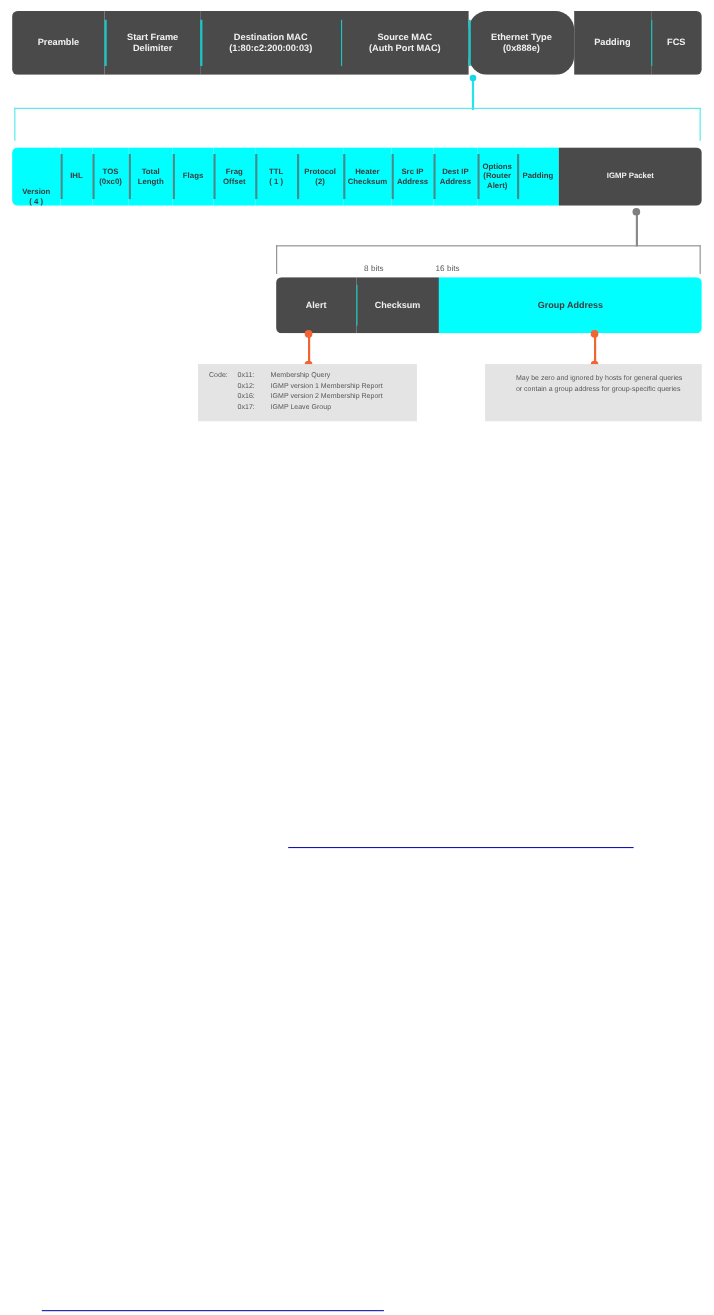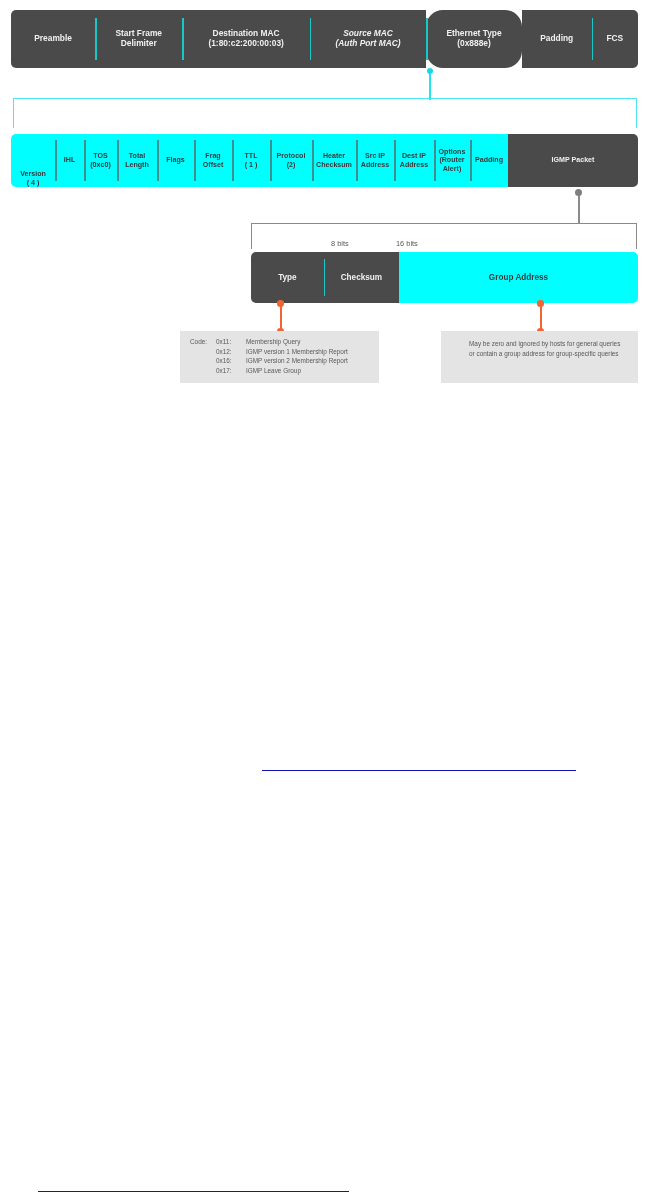--- a/index.html
+++ b/index.html
@@ -91,21 +91,21 @@
   <div class="row" id="ethernet-frame">
       <div class="cell dark sep-dark" style="flex: 58 0 0px;">
         <span class="lbl">Preamble</span>
       </div>
       <div class="cell dark sep-dark" style="flex: 60 0 0px;">
         <span class="lbl">Start Frame<br>Delimiter</span>
       </div>
       <div class="cell dark sep-dark" style="flex: 88 0 0px;">
         <span class="lbl">Destination MAC<br>(1:80:c2:200:00:03)</span>
       </div>
-      <div class="cell dark sep-dark" style="flex: 80 0 0px; font-style: italic;">
+      <div class="cell dark sep-dark" style="flex: 80 0 0px;">
         <span class="lbl">Source MAC<br>(Auth Port MAC)</span>
       </div>
       <div class="cell dark sep-dark" style="flex: 66 0 0px; border-radius: 17px;">
         <span class="lbl">Ethernet Type<br>(0x888e)</span>
       </div>
       <div class="cell dark sep-dark nosep" style="flex: 48 0 0px;">
         <span class="lbl">Padding</span>
       </div>
       <div class="cell dark sep-dark" style="flex: 32 0 0px;">
         <span class="lbl">FCS</span>
@@ -165,21 +165,21 @@
   <div class="drop" id="igmp-drop">
     <span class="knob"></span>
   </div>
   <div class="bracket" id="igmp-bracket"></div>
 
   <div class="bitlabel" id="bits-8">8 bits</div>
   <div class="bitlabel" id="bits-16">16 bits</div>
 
   <div class="row" id="igmp-header">
       <div class="cell dark sep-dark" style="flex: 60 0 0px;">
-        <span class="lbl">Type</span>
+        <span class="lbl">Alert</span>
       </div>
       <div class="cell dark sep-dark" style="flex: 62 0 0px;">
         <span class="lbl">Checksum</span>
       </div>
       <div class="cell cyan sep-cyan nosep" style="flex: 197 0 0px;">
         <span class="lbl">Group Address</span>
       </div>
     </div>
 
   <div class="leader" id="leader-type">

